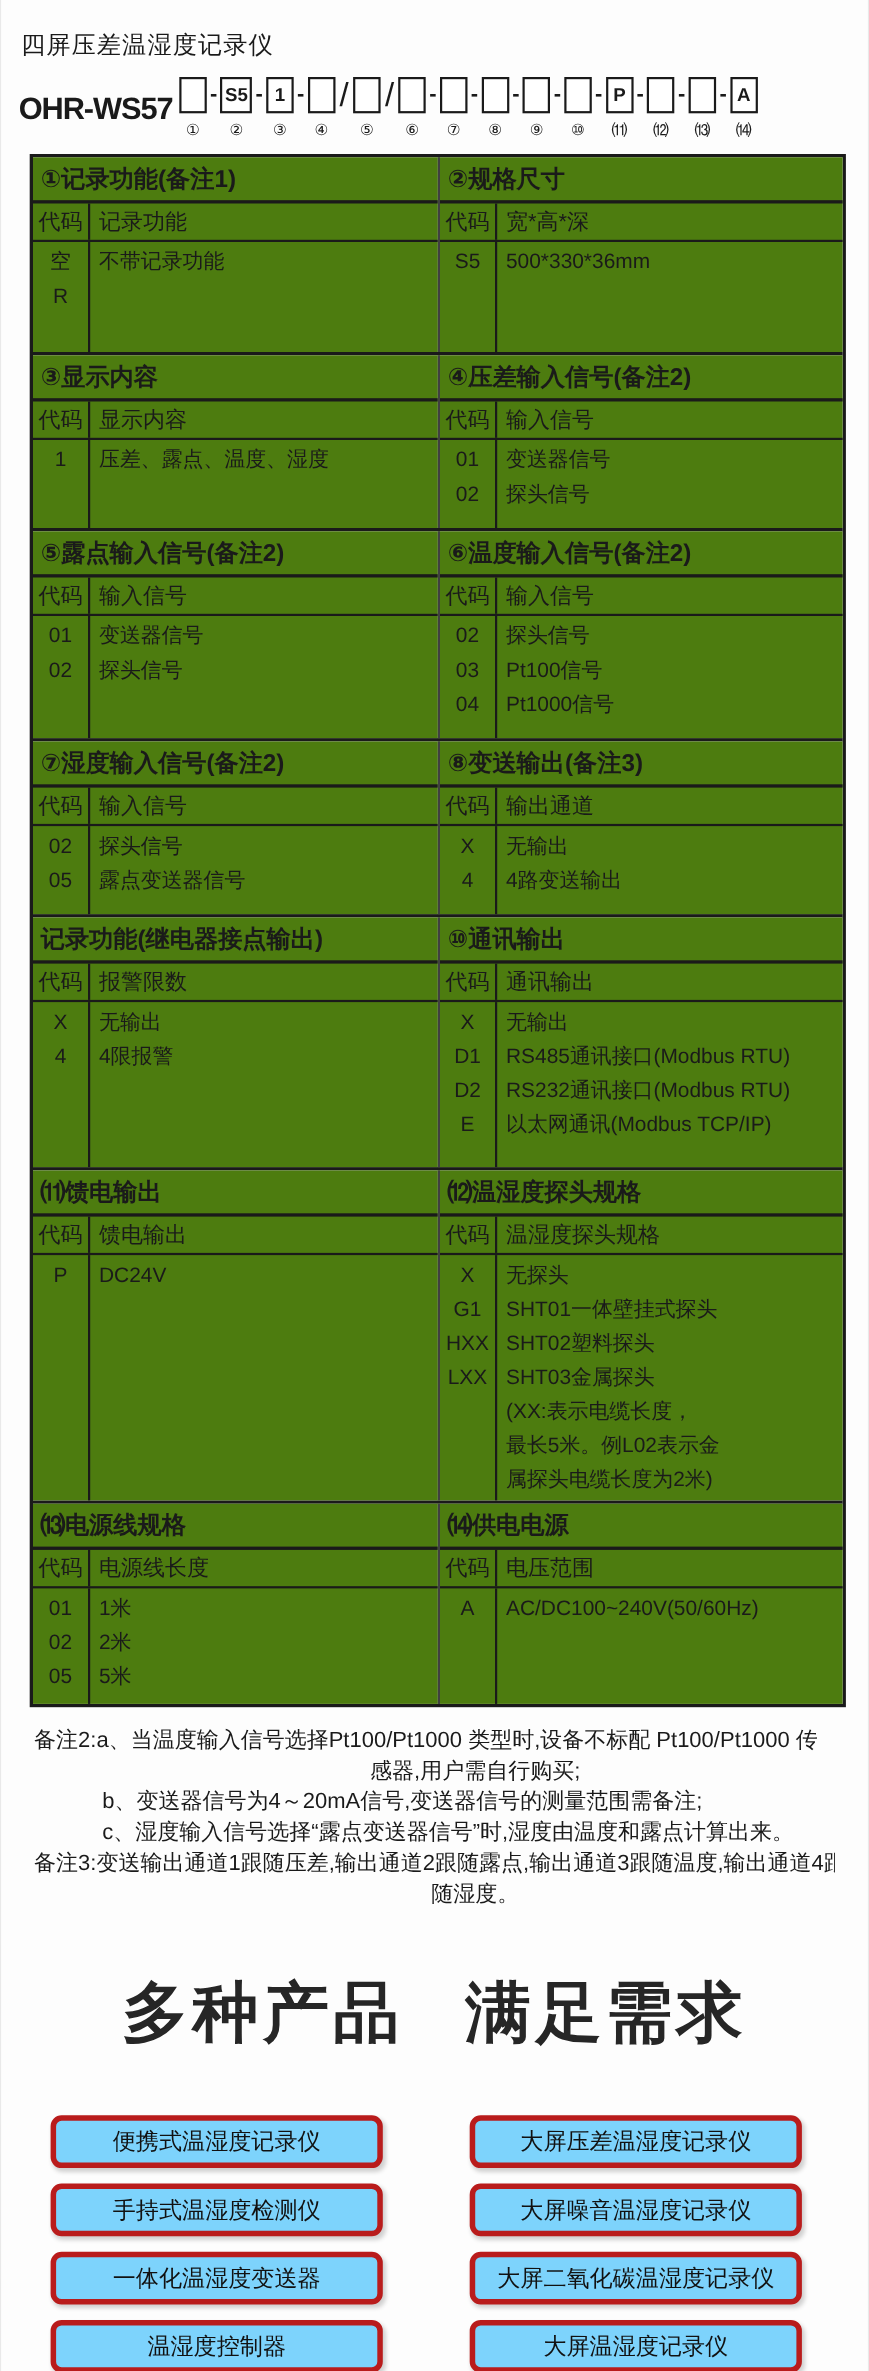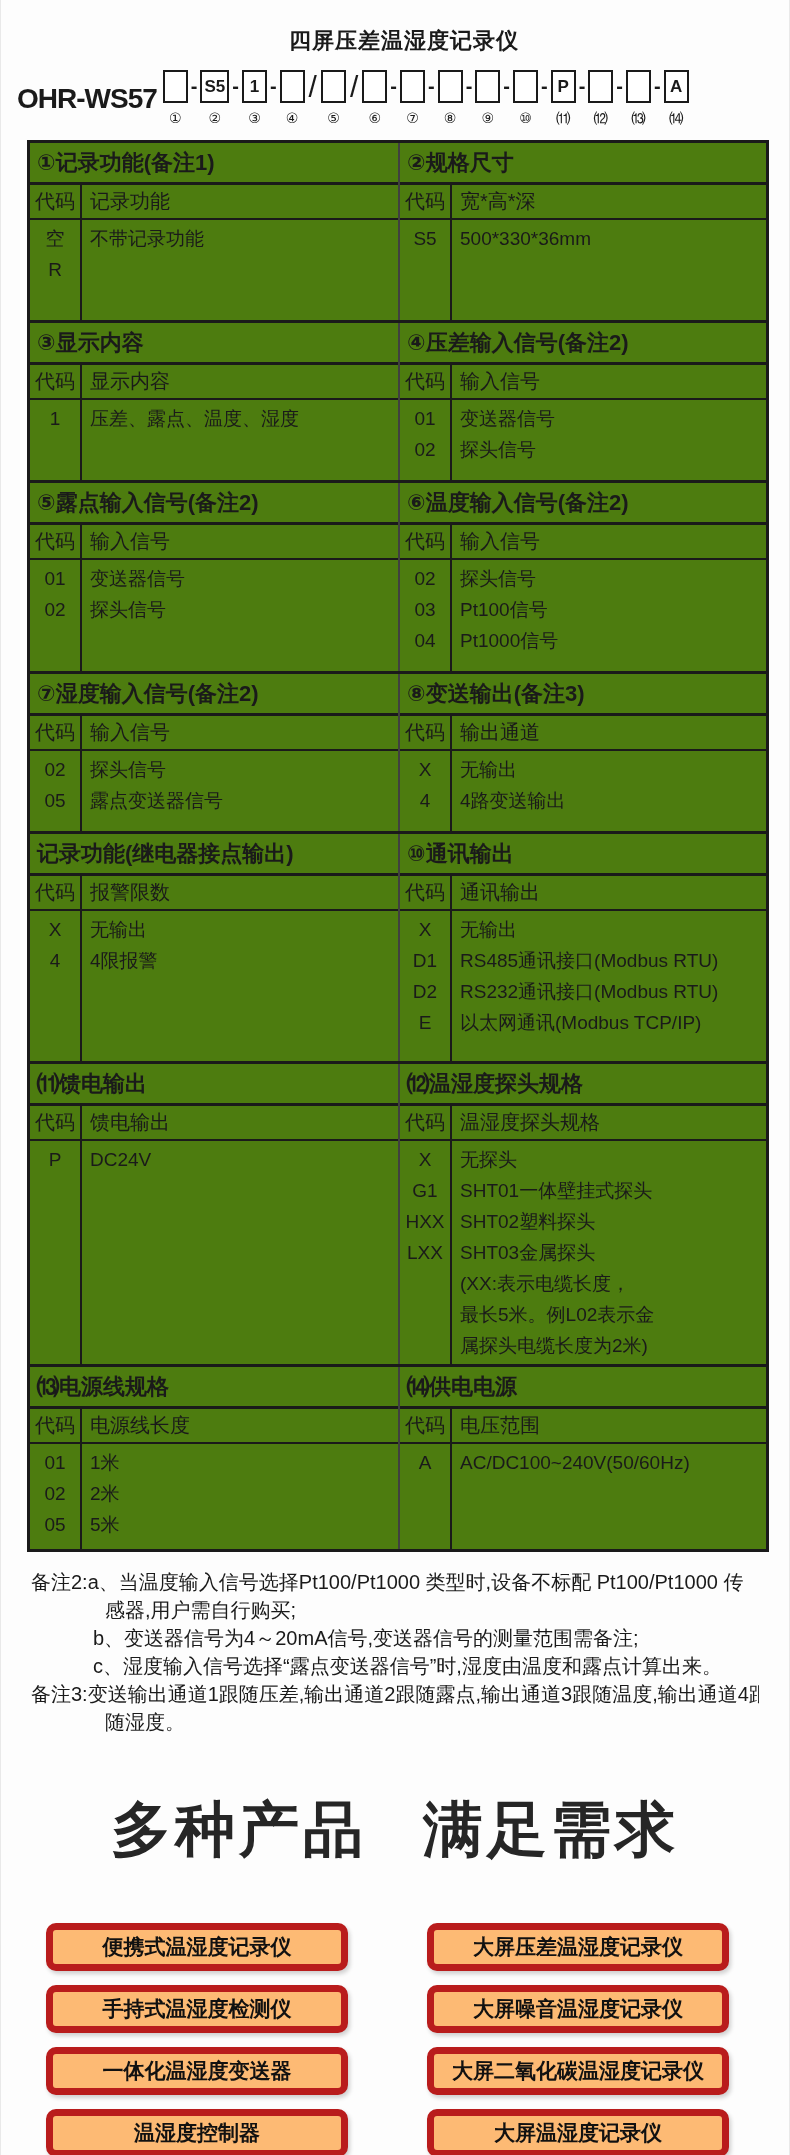--- a/index.html
+++ b/index.html
@@ -7,21 +7,21 @@
   body{
     width:790px;min-height:2155px;
     font-family:"Liberation Sans","DejaVu Sans",sans-serif;
     color:#1a1a1a;
   }
   .page{
     width:790px;min-height:2155px;background:#fdfdfd;
     border-left:1px solid #e9e9e9;border-right:1px solid #e9e9e9;
     padding-top:26px;overflow:hidden;
   }
-  .doc-title{font-size:22px;font-weight:bold;margin:0 0 14px 18px;letter-spacing:1px;text-align:center;}
+  .doc-title{font-size:22px;font-weight:normal;margin:0 0 14px 18px;letter-spacing:1px;}
 
   
   .code-line{display:flex;align-items:center;margin-left:16px;}
   .prefix{font-size:28px;font-weight:bold;line-height:34px;letter-spacing:-1px;margin-right:4px;}
   .seg{display:inline-flex;flex-direction:column;align-items:center;margin:0 2px;}
   .box{
     min-width:25px;height:33px;padding:0 2px;border:2px solid #1a1a1a;background:#fff;
     display:flex;align-items:center;justify-content:center;
     font-size:17px;font-weight:bold;line-height:1;
   }
@@ -41,33 +41,33 @@
   .sub-desc{flex:1;padding:3px 0 3px 8px;white-space:nowrap;overflow:hidden;}
   .sec-body{display:flex;flex:1;}
   .body-codes{width:52px;flex:0 0 52px;border-right:2px solid #1a1a1a;text-align:center;padding-top:3px;}
   .body-descs{flex:1;padding:3px 18px 0 8px;}
   .brow{line-height:31px;font-size:19px;white-space:nowrap;overflow:hidden;}
 
   
   .notes{margin:16px 30px 0 30px;font-size:20px;}
   .note-line{line-height:28px;white-space:nowrap;overflow:hidden;}
   .ind-1{padding-left:62px;}
-  .ind-2{padding-left:74px;}
+  .ind-2{padding-left:74px;text-align:center;}
 
   
   .big-heading{
     display:flex;justify-content:center;gap:56px;
     margin-top:54px;font-size:60px;font-weight:900;letter-spacing:4px;color:#262626;
   }
   .products{display:flex;justify-content:space-between;margin:52px 60px 0 45px;}
   .pcol{display:flex;flex-direction:column;gap:14px;width:302px;}
   .pbtn{
-    height:48px;background:#fdba74;border:7px solid #b91c1c;border-radius:10px;
+    height:48px;background:#7dd3fc;border:5px solid #b91c1c;border-radius:10px;
     display:flex;align-items:center;justify-content:center;
-    font-size:21px;font-weight:bold;color:#111;
+    font-size:21px;font-weight:normal;color:#111;
     box-shadow:2px 3px 4px rgba(0,0,0,0.18);
     cursor:pointer;white-space:nowrap;
   }
 </style>
 </head>
 <body>
 
 <div class="page">
 
   <h1 class="doc-title">四屏压差温湿度记录仪</h1>

